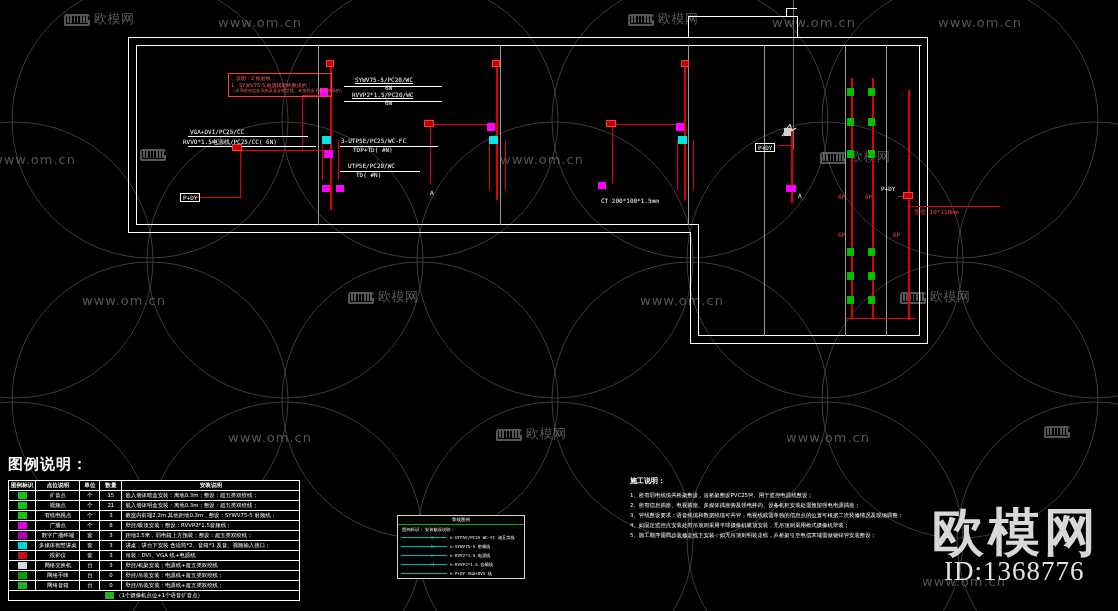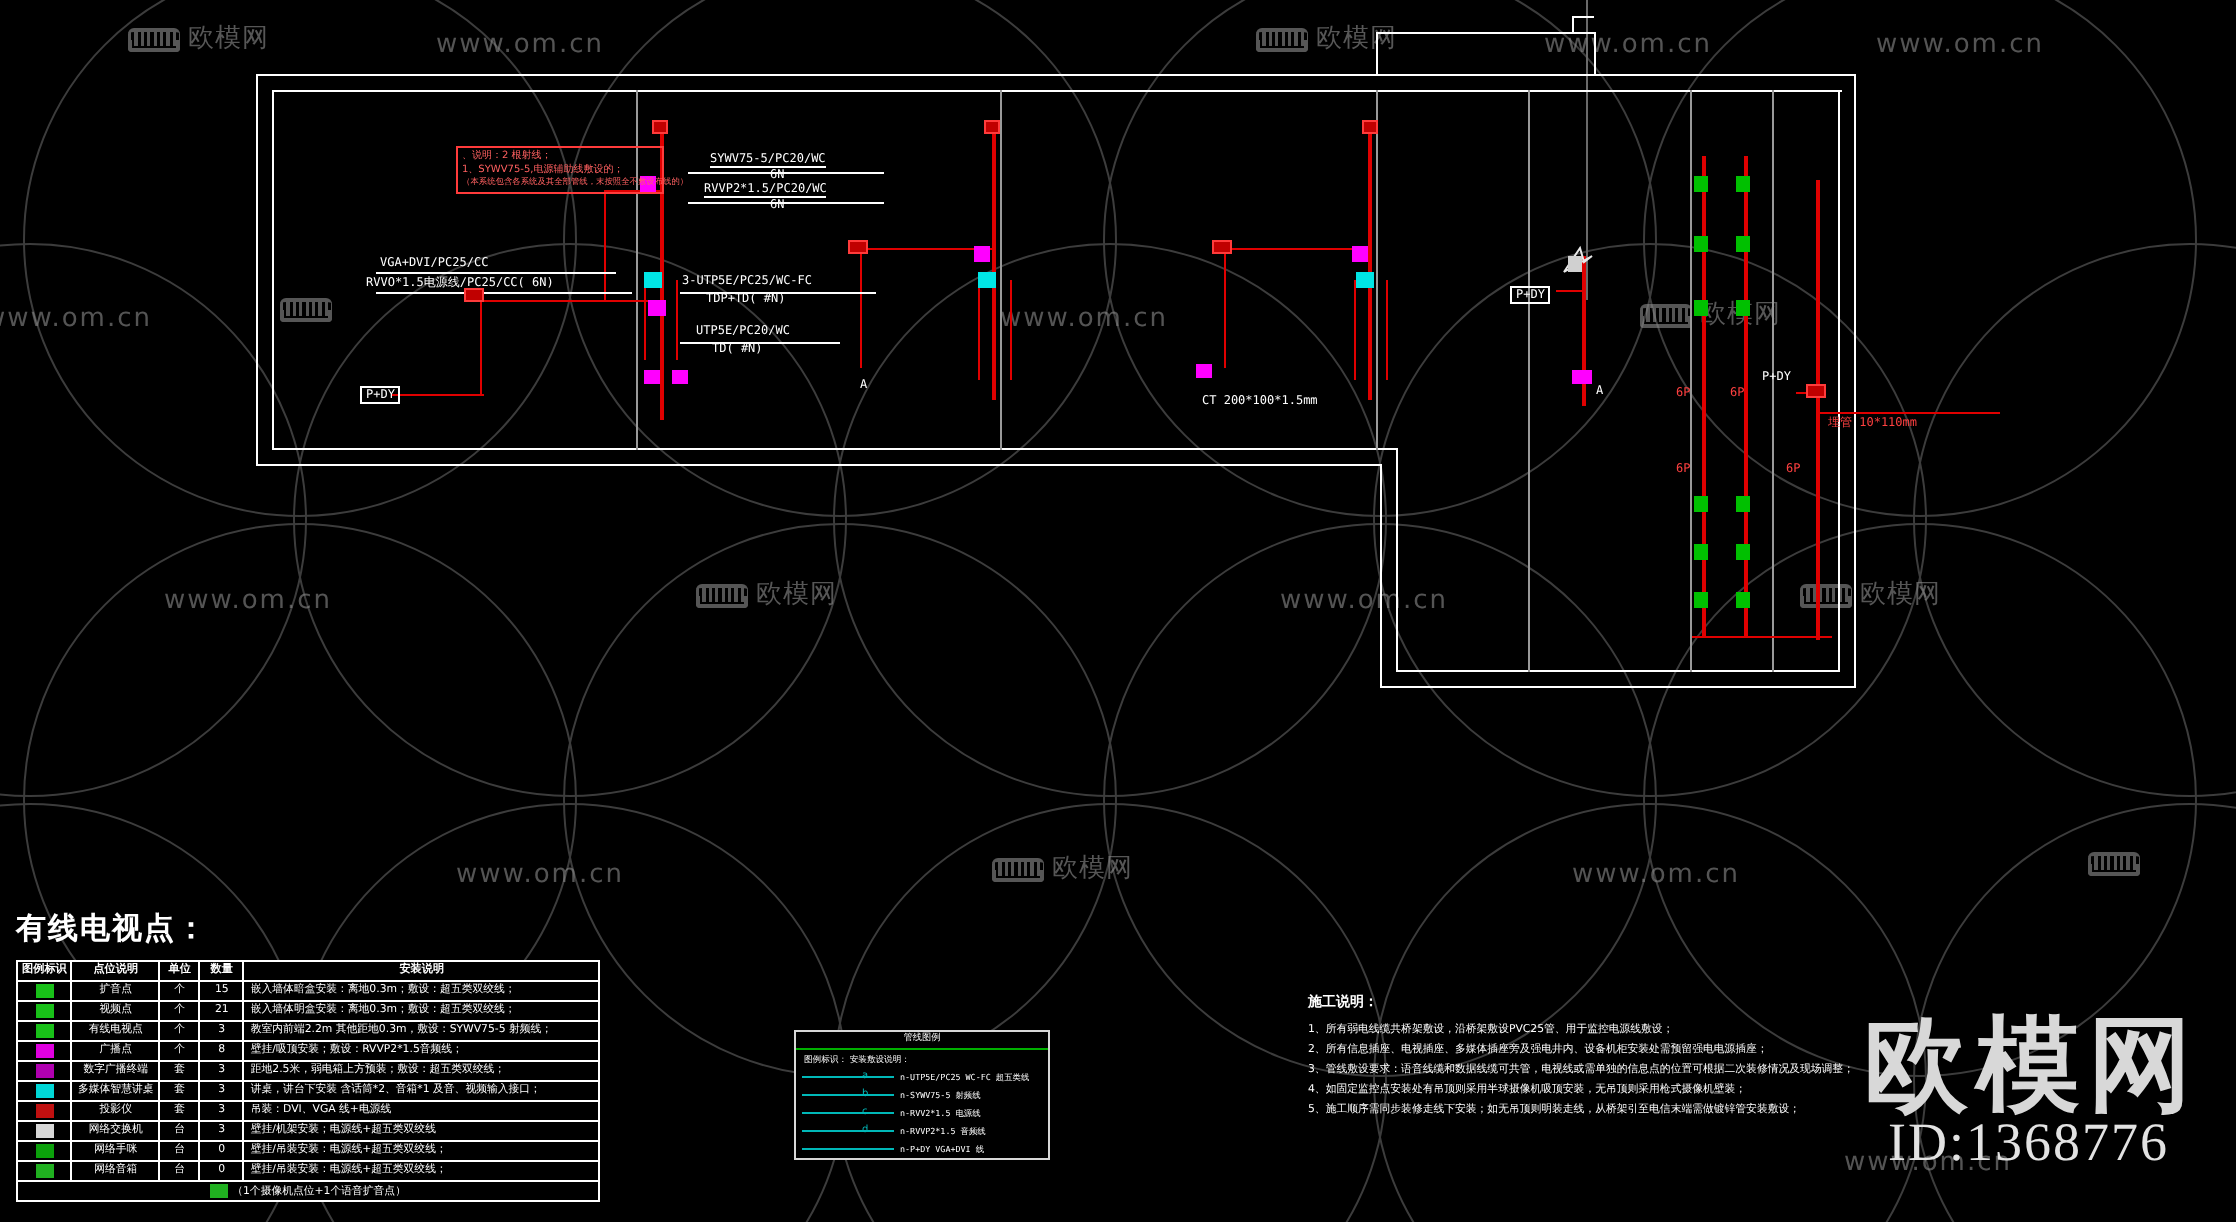--- a/index.html
+++ b/index.html
@@ -198,21 +198,21 @@
   #cable-legend .cl-line .tick {
     position: absolute; left: 30px; top: 0px;
     color: #00b8b8; font-size: 5px; line-height: 5px;
   }
   #cable-legend .cl-txt {
     color: #ffffff; font-size: 4.2px; line-height: 5px; white-space: nowrap;
     font-family: "DejaVu Sans Mono", monospace;
   }
 
   
-  #notes { position: absolute; left: 630px; top: 496px; z-index: 8; margin-left: 24px; }
+  #notes { position: absolute; left: 630px; top: 476px; z-index: 8; }
   #notes .nt-title {
     color: #ffffff; font-size: 7px; font-weight: 700; margin-bottom: 4px;
     font-family: "DejaVu Sans", sans-serif;
   }
   #notes .nt-item {
     color: #ffffff; font-size: 5.4px; line-height: 10px; white-space: nowrap;
     font-family: "DejaVu Sans", sans-serif;
   }
 
   .vsep { position:absolute; background:#6a6a6a; width:1px; z-index:2; }
@@ -420,21 +420,21 @@
     <div class="lbl red" style="left:838px; top:231px;">6P</div>
     <div class="lbl red" style="left:893px; top:231px;">6P</div>
     <div class="lbl red" style="left:914px; top:208px;">埋管 10*110mm</div>
 
     <svg style="position:absolute; left:780px; top:122px;" width="18" height="18">
       <path d="M2 14 L10 2 L12 9 L16 6 Z" fill="none" stroke="#e8e8e8" stroke-width="1"></path>
     </svg>
   </div>
 
   <div id="legend-wrap">
-    <div id="legend-title">有线电视点：</div>
+    <div id="legend-title">图例说明：</div>
     <table class="legend">
       <thead>
         <tr>
           <th class="sym">图例标识</th>
           <th class="name">点位说明</th>
           <th class="unit">单位</th>
           <th class="qty">数量</th>
           <th class="desc">安装说明</th>
         </tr>
       </thead>

